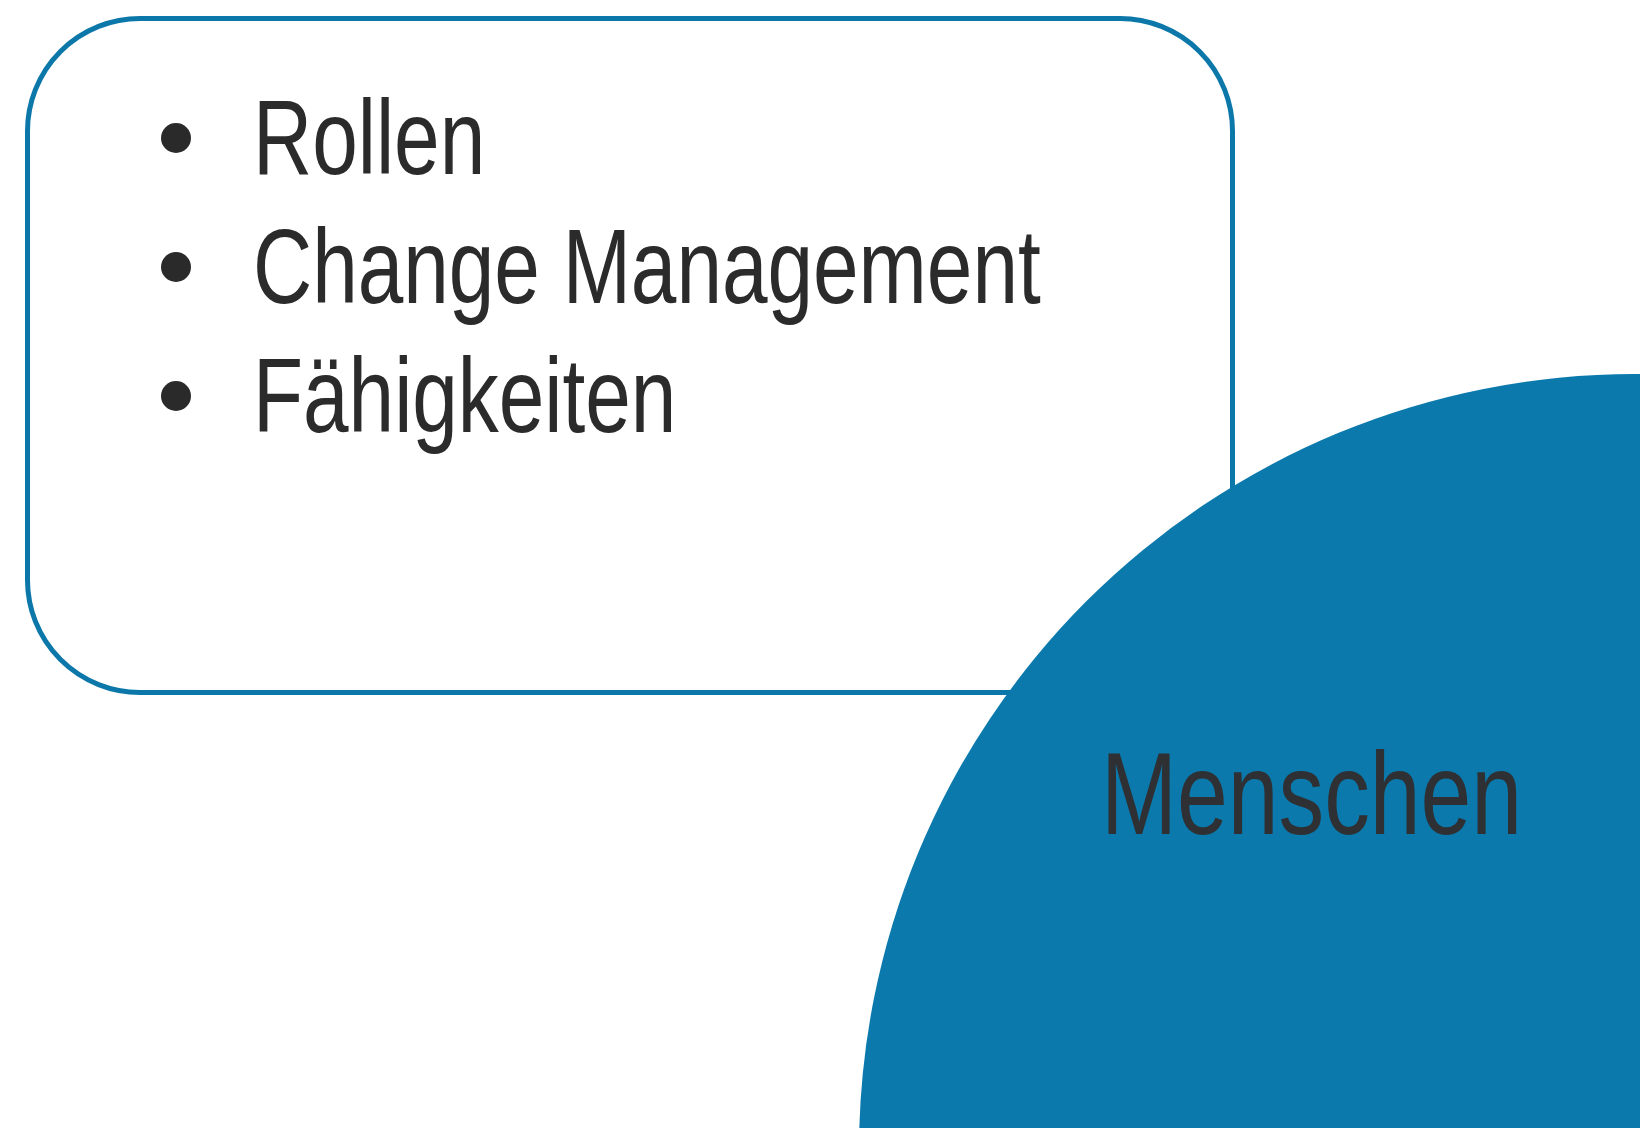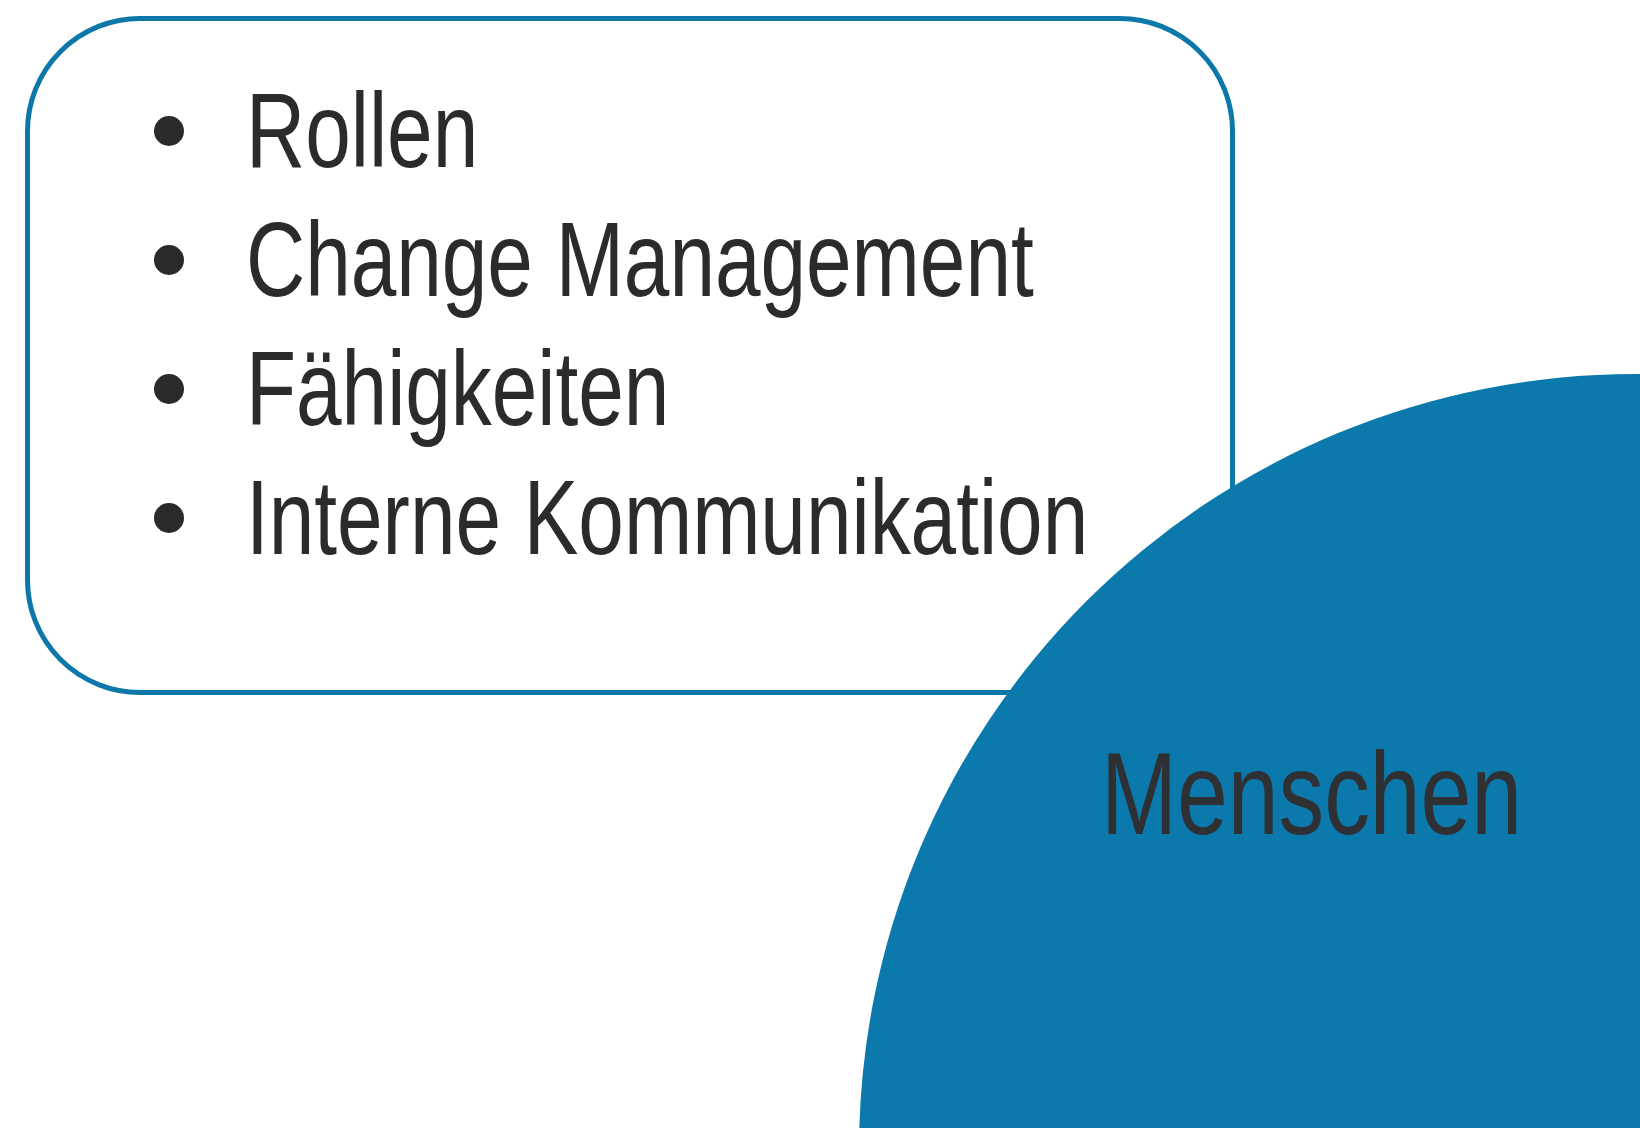--- a/index.html
+++ b/index.html
@@ -28,21 +28,21 @@
     border-radius: 115px;
     background: #ffffff;
     z-index: 1;
   }
 
   
   .bullet-list {
     position: absolute;
     left: 153px;
     top: 65px;
-    margin: 1px;
+    margin: 8px;
     padding: 0;
     list-style: none;
     z-index: 2;
     text-align: center;
   }
   .bullet-list li {
     display: flex;
     align-items: center;
     height: 129px;
   }
@@ -103,23 +103,19 @@
       <span class="bullet-text">Rollen</span>
     </li>
     <li>
       <span class="bullet-dot"></span>
       <span class="bullet-text">Change Management</span>
     </li>
     <li>
       <span class="bullet-dot"></span>
       <span class="bullet-text">Fähigkeiten</span>
     </li>
-    <li>
-      <span class="bullet-dot"></span>
-      <span class="bullet-text">Interne Kommunikation</span>
-    </li>
   </ul>
 
   <div class="menschen-circle"></div>
 
   <div class="menschen-label">Menschen</div>
 
 </div>
 
 </body></html>

